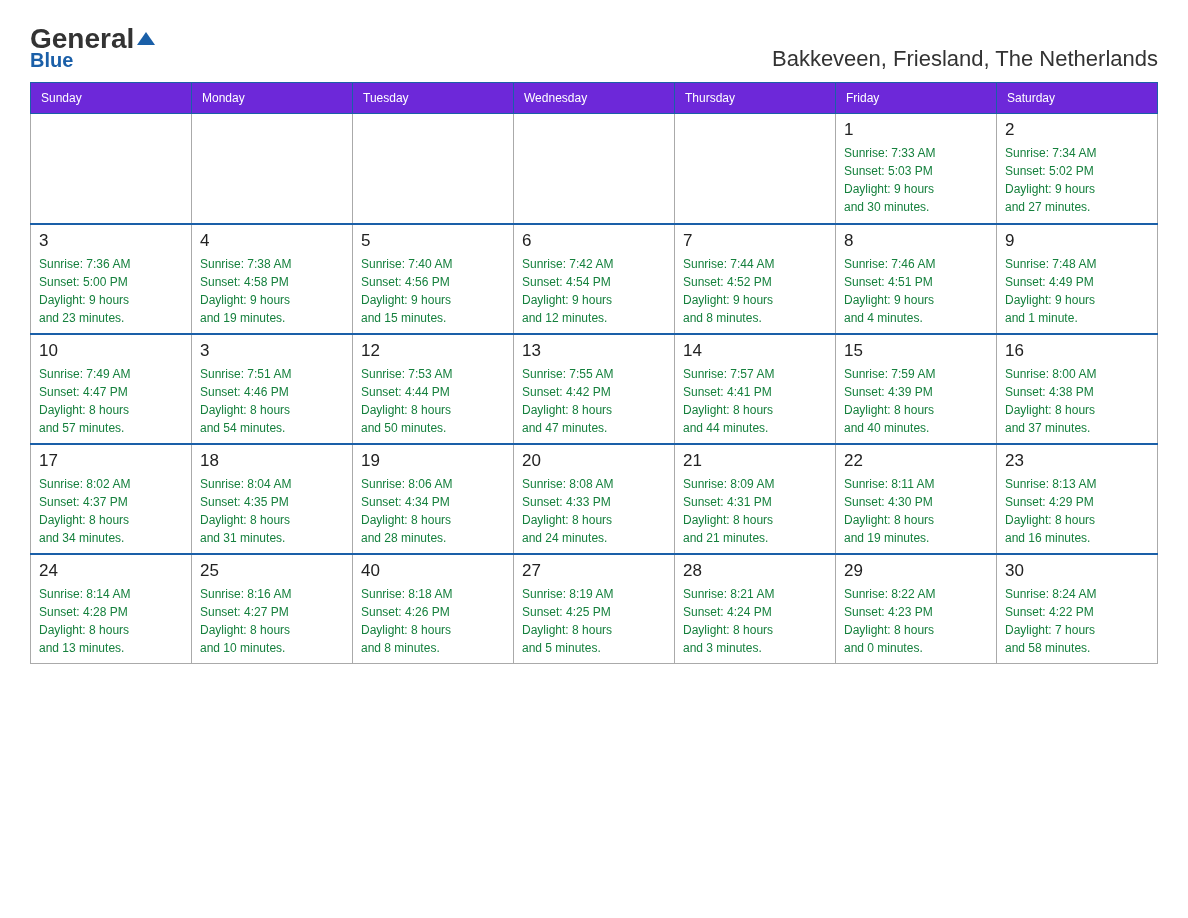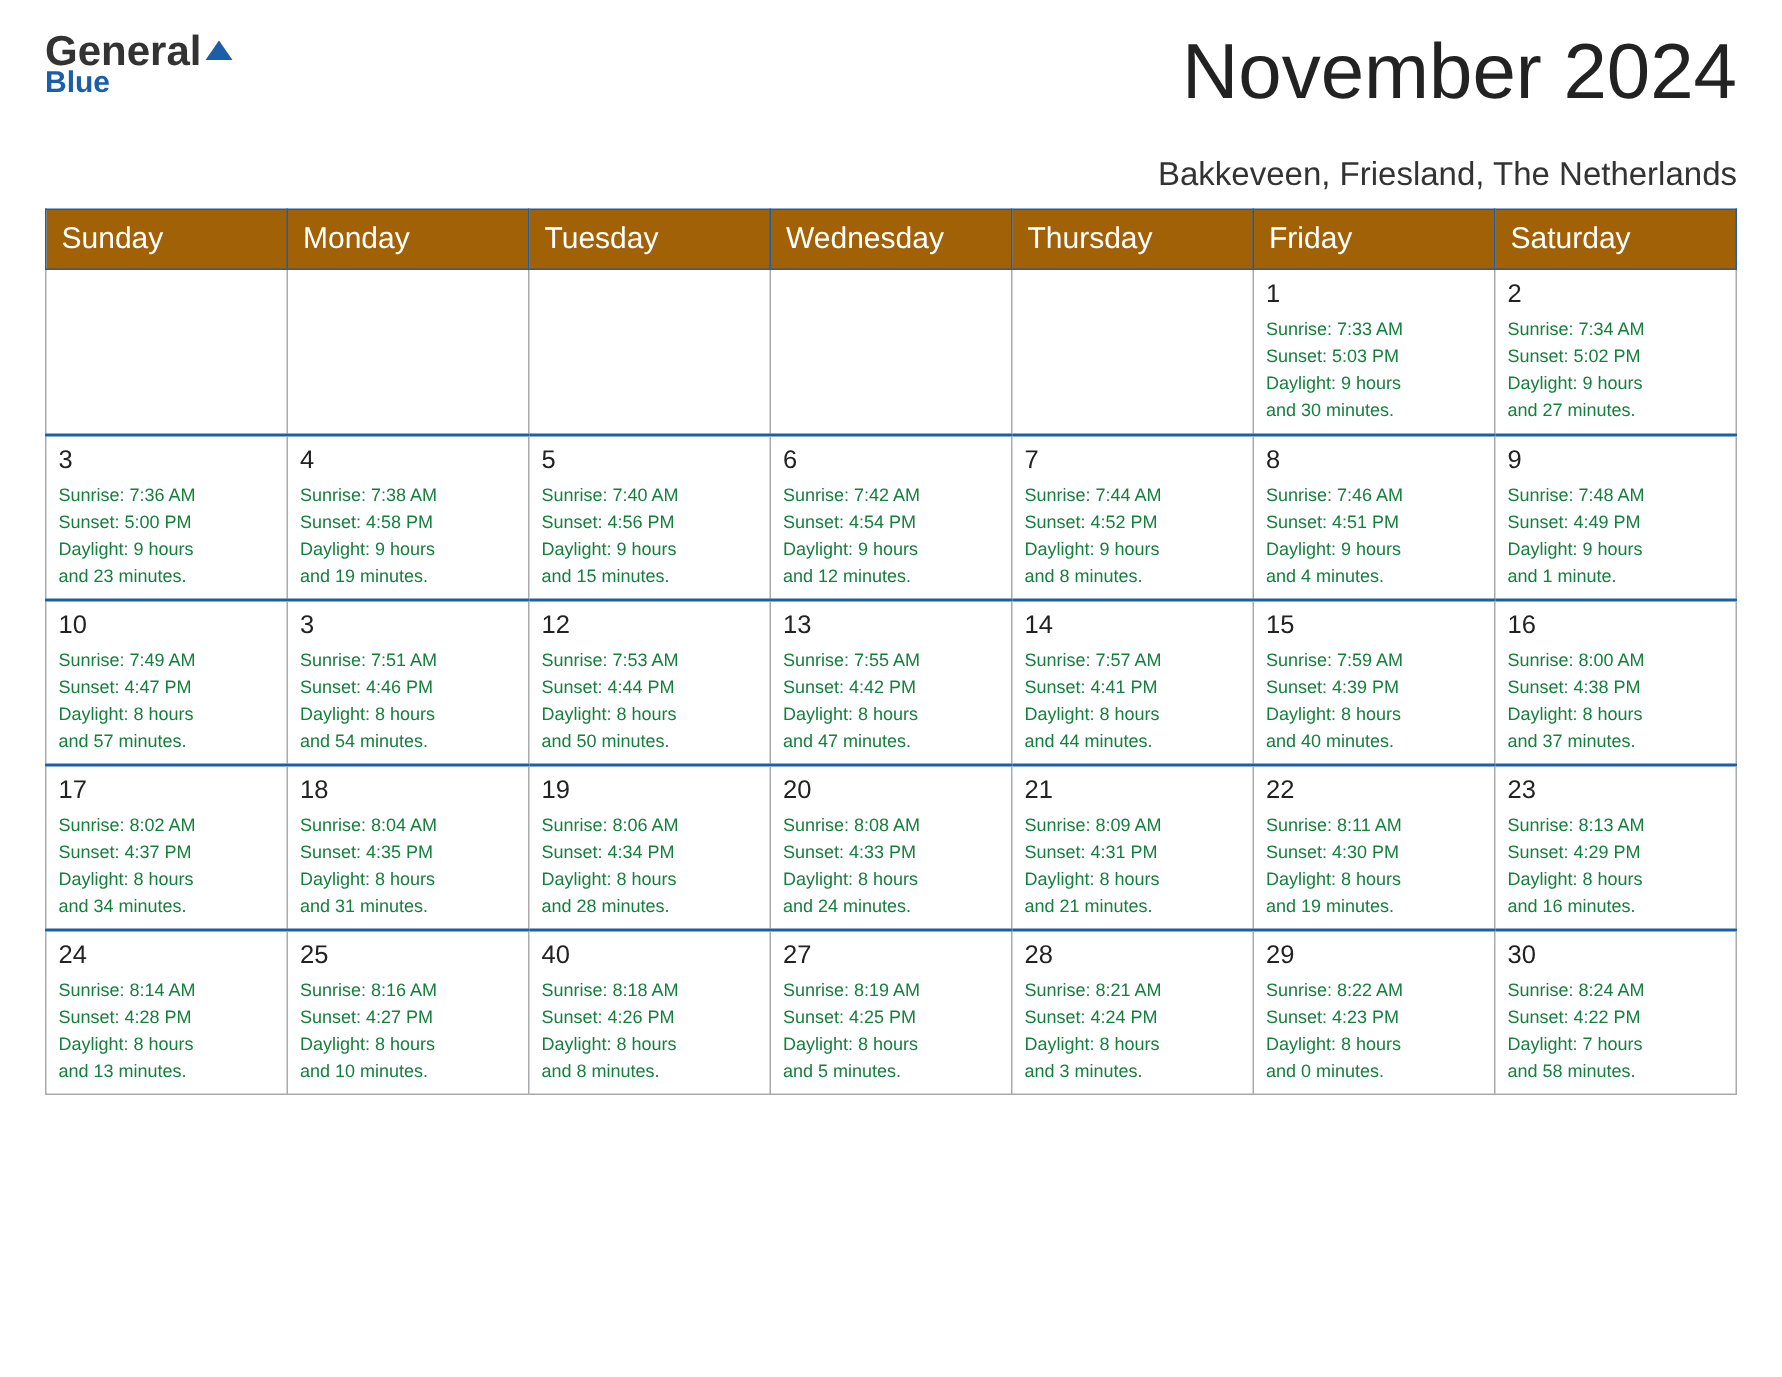--- a/index.html
+++ b/index.html
@@ -6,21 +6,21 @@
     body {
       font-family: Arial, sans-serif;
       background: #fff;
       padding: 20px 30px;
       width: 1188px;
       min-height: 918px;
     }
     .header {
       display: flex;
       justify-content: space-between;
-      align-items: flex-start;
+      align-items: flex-end;
       margin-bottom: 10px;
     }
     .logo {
       display: flex;
       flex-direction: column;
       align-items: flex-start;
     }
     .logo-text {
       font-size: 28px;
       font-weight: bold;
@@ -47,23 +47,23 @@
       color: #333;
       font-weight: normal;
       margin-top: 26px;
     }
     .calendar-table {
       width: 100%;
       border-collapse: collapse;
       margin-top: 10px;
     }
     .calendar-table th {
-      background-color: #a16207;
+      background-color: #6d28d9;
       color: #fff;
-      font-size: 20px;
+      font-size: 12px;
       font-weight: normal;
       padding: 8px 10px;
       text-align: left;
       border: 1px solid #1a5fa8;
     }
     .calendar-table td {
       border: 1px solid #aaa;
       vertical-align: top;
       padding: 6px 8px;
       width: 14.28%;
@@ -92,21 +92,20 @@
 <body>
 
 <div class="header">
   <div class="logo">
     <div class="logo-text">
       General<span style="display:inline-block;width:0;height:0;border-left:9px solid transparent;border-right:9px solid transparent;border-bottom:13px solid #1a5fa8;margin-left:3px;vertical-align:middle;margin-bottom:4px;"></span>
     </div>
     <div class="logo-blue-line">Blue</div>
   </div>
   <div class="title-block">
-    <div class="month-title">November 2024</div>
     <div class="location-title">Bakkeveen, Friesland, The Netherlands</div>
   </div>
 </div>
 
 <table class="calendar-table">
   <thead>
     <tr>
     <th>Sunday</th>
         <th>Monday</th>
         <th>Tuesday</th>

